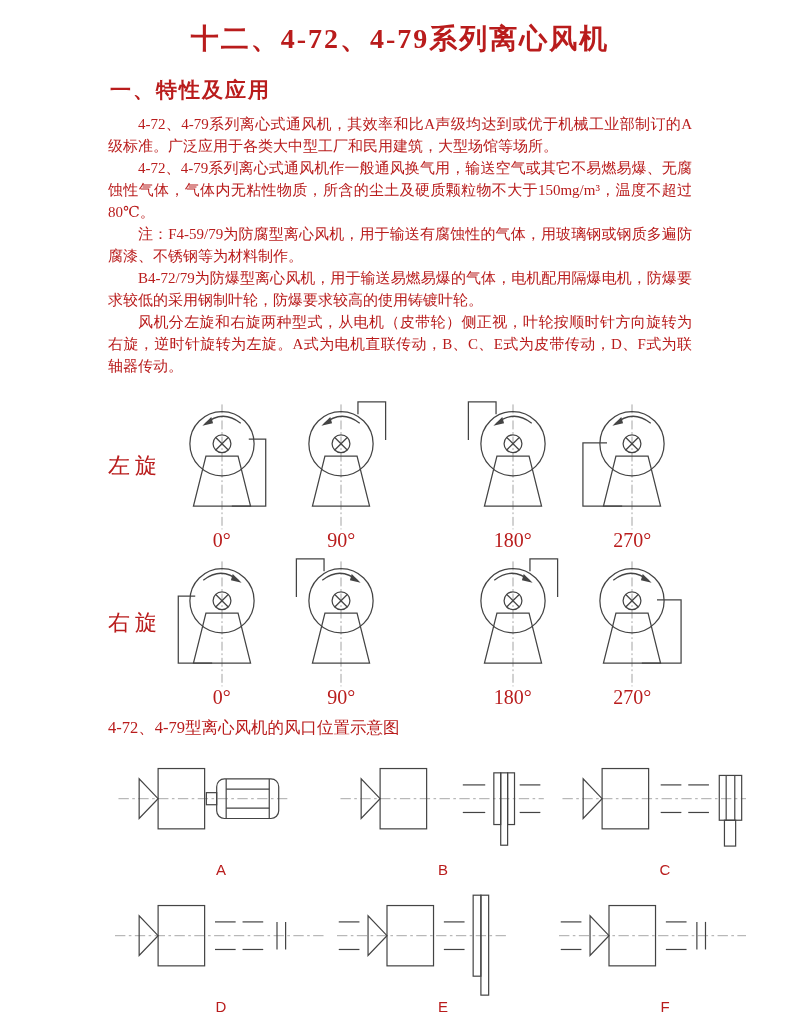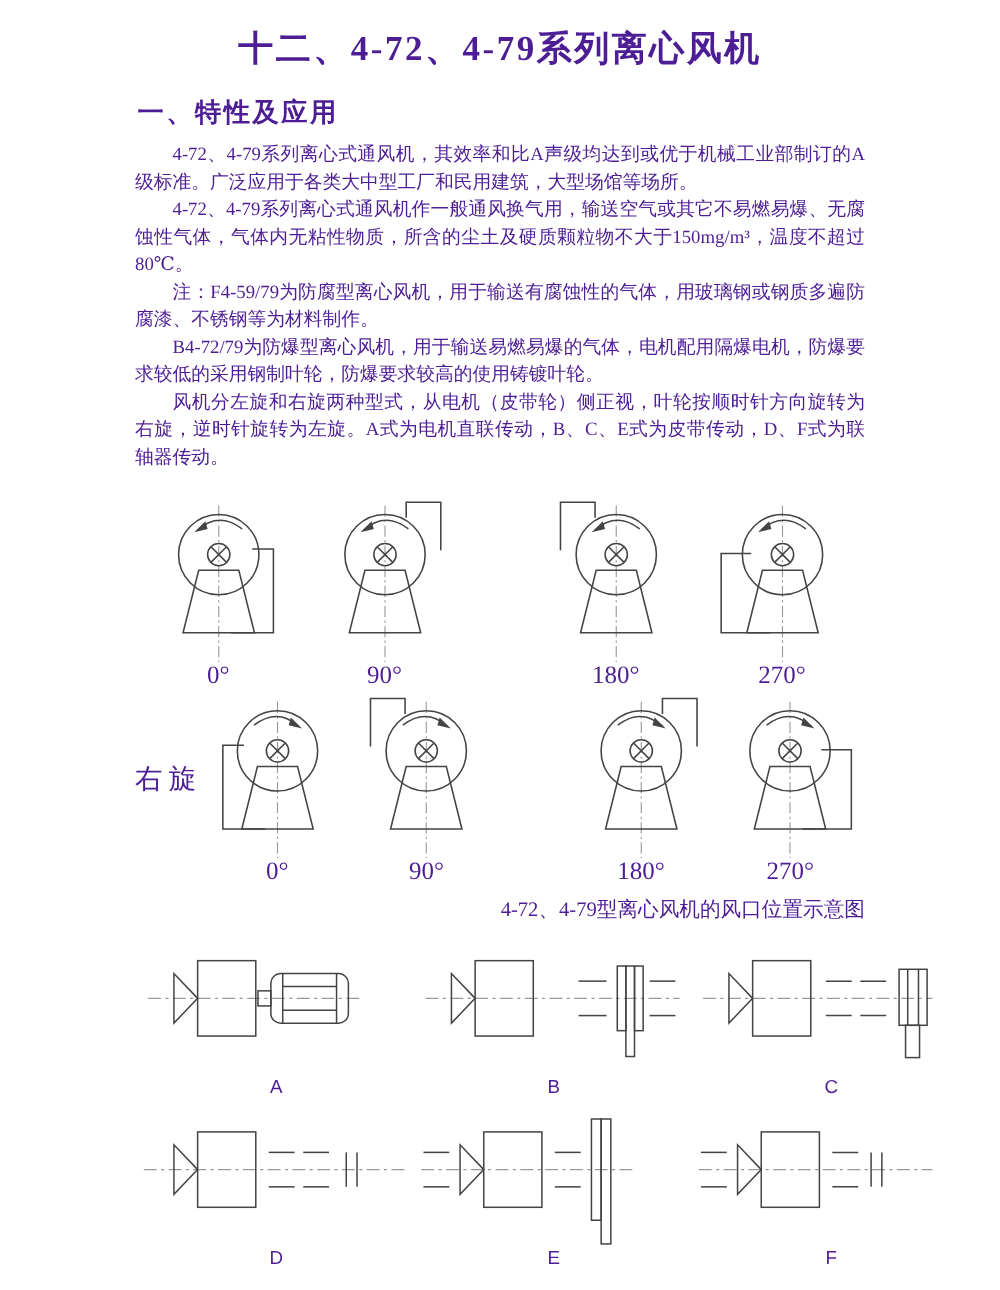--- a/index.html
+++ b/index.html
@@ -1,20 +1,20 @@
 <!DOCTYPE html>
 <html><head>
 <meta charset="utf-8">
 <style>
   * { box-sizing: border-box; margin: 0; padding: 0; }
   html,body { background:#ffffff; }
   .page {
     width: 692px; height: 1032px; margin: 0 auto; background:#fff;
     font-family: "Liberation Serif", "DejaVu Serif", serif;
-    color: #4c1d95; padding: 12px 54px 0 54px; overflow: hidden; position: relative;
+    color: #b91c1c; padding: 12px 54px 0 54px; overflow: hidden; position: relative;
   }
   .doc-title {
     text-align: center; font-family: "Liberation Serif", "DejaVu Serif", serif;
     font-weight: bold; font-size: 28px; letter-spacing: 2px; margin: 8px 0 18px 0;
   }
   .sec-heading {
     font-family: Liberation Sans, sans-serif;
     font-weight: bold; font-size: 21px; letter-spacing: 2px; margin: 10px 0 9px 2px;
   }
   .sec-heading .sec-note {
@@ -26,21 +26,21 @@
   .fan-figure { margin-top: 22px; }
   .fan-row { display: flex; align-items: flex-start; }
   .fan-row + .fan-row { margin-top: 4px; }
   .side-label {
     width: 58px; padding-top: 52px; font-size: 22px; letter-spacing: 5px; white-space: nowrap;
   }
   .fan-cell { width: 142px; text-align: center; }
   .fan-cell.gap-left { margin-left: 52px; }
   .fan-svg { display: block; height: 134px; }
   .angle-label { font-size: 20px; margin-top: -4px; }
-  .fig-caption { text-align: right; font-size: 16.5px; margin: 8px 0 4px 0; }
+  .fig-caption { text-align: left; font-size: 16.5px; margin: 8px 0 4px 0; }
   .drive-figure { margin-top: 8px; }
   .drive-row { display: flex; justify-content: space-between; padding: 0 2px; }
   .drive-row + .drive-row { margin-top: 6px; }
   .drive-cell { width: 226px; text-align: center; }
   .drive-svg { display: block; height: 112px; }
   .drive-letter { font-family: "Liberation Sans", "DejaVu Sans", sans-serif; font-size: 15px; margin-top: 2px; }
   svg { overflow: visible; }
 </style>
 </head>
 <body>
@@ -54,20 +54,21 @@
   <p class="body-para">4-72、4-79系列离心式通风机，其效率和比A声级均达到或优于机械工业部制订的A级标准。广泛应用于各类大中型工厂和民用建筑，大型场馆等场所。</p>
   <p class="body-para">4-72、4-79系列离心式通风机作一般通风换气用，输送空气或其它不易燃易爆、无腐蚀性气体，气体内无粘性物质，所含的尘土及硬质颗粒物不大于150mg/m³，温度不超过80℃。</p>
   <p class="body-para">注：F4-59/79为防腐型离心风机，用于输送有腐蚀性的气体，用玻璃钢或钢质多遍防腐漆、不锈钢等为材料制作。</p>
   <p class="body-para">B4-72/79为防爆型离心风机，用于输送易燃易爆的气体，电机配用隔爆电机，防爆要求较低的采用钢制叶轮，防爆要求较高的使用铸镀叶轮。</p>
 
 
   <p class="body-para">风机分左旋和右旋两种型式，从电机（皮带轮）侧正视，叶轮按顺时针方向旋转为右旋，逆时针旋转为左旋。A式为电机直联传动，B、C、E式为皮带传动，D、F式为联轴器传动。</p>
 
   <div class="fan-figure">
     <div class="fan-row">
+      <div class="side-label">左旋</div>
       <div class="fan-cell">
         <span class="fan-svg"><svg width="116" height="134" viewBox="0 0 130 150">
     <g>
       <line x1="65" y1="6" x2="65" y2="146" stroke="#999999" stroke-width="1" stroke-dasharray="10 3 2 3"></line>
       <g fill="none" stroke="#444444" stroke-width="1.4">
         <circle cx="65" cy="50" r="36"></circle>
         <path d="M95,45 L114,45 L114,120 L76,120"></path>
         <circle cx="65" cy="50" r="10"></circle>
         <line x1="58" y1="43" x2="72" y2="57"></line>
         <line x1="58" y1="57" x2="72" y2="43"></line>

